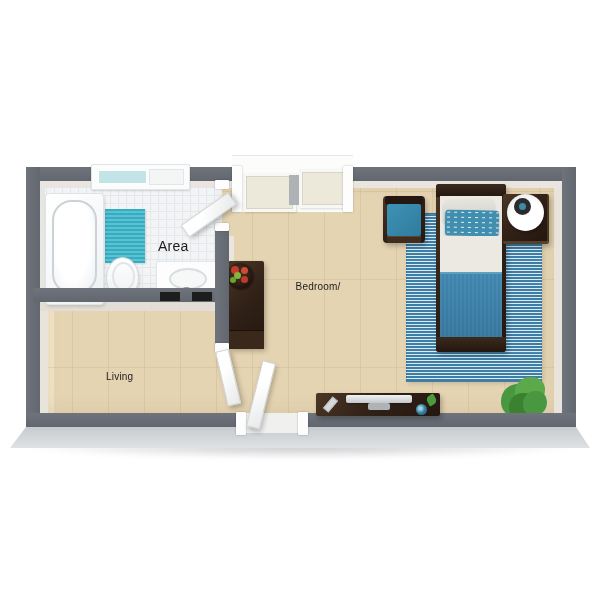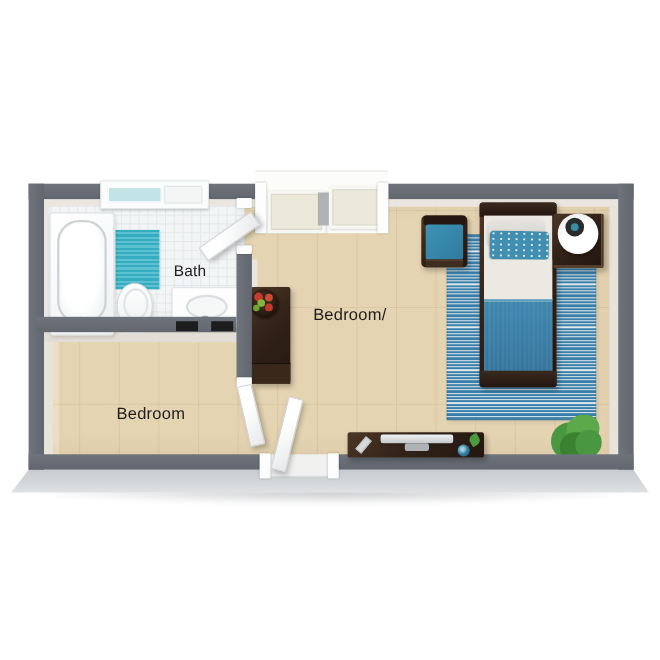--- a/index.html
+++ b/index.html
@@ -40,21 +40,21 @@
       box-shadow:1px 1px 2px rgba(0,0,0,.15);}
   .rug-area{position:absolute;z-index:3;border:1px solid rgba(0,0,0,.08);
       background:
       repeating-linear-gradient(180deg,rgba(255,255,255,.07) 0 1px,transparent 1px 23px),
       repeating-linear-gradient(180deg,var(--rug-blue) 0 2px,var(--rug-stripe) 2px 3px);
       box-shadow:2px 2px 4px rgba(0,0,0,.12);}
 
   
   .darkwood{background:linear-gradient(135deg,var(--dark-wood-light) 0%,var(--dark-wood) 45%,#241710 100%);
       box-shadow:2px 3px 5px rgba(0,0,0,.25);border-radius:2px;}
-  .room-label{position:absolute;z-index:8;color:var(--label);font-size:15px;line-height:15px;
+  .room-label{position:absolute;z-index:8;color:var(--label);font-size:10px;line-height:15px;
       letter-spacing:.2px;}
 
   
   .tub{position:absolute;z-index:4;border-radius:4px;border:1px solid #e0e4e6;
       background:linear-gradient(135deg,#ffffff 0%,#eef1f3 100%);box-shadow:1px 2px 3px rgba(0,0,0,.12);}
   .tub-basin{position:absolute;left:6px;top:6px;right:6px;bottom:10px;border-radius:20px;
       border:2px solid #ccd2d5;background:radial-gradient(ellipse at 45% 40%,#ffffff 55%,#e9edef 100%);}
   .fixture{position:absolute;z-index:4;}
   .white-box{background:#fdfdfd;border:1px solid #e2e6e8;border-radius:2px;
       box-shadow:1px 2px 3px rgba(0,0,0,.12);}
@@ -198,19 +198,19 @@
     <div class="slide-panel" style="left:11px;top:17px;width:47px;height:33px;"></div>
     <div class="abs" style="left:57px;top:19px;width:12px;height:30px;background:#aeb2b5;"></div>
     <div class="slide-panel" style="left:67px;top:13px;width:44px;height:33px;"></div>
     <div class="jamb" style="left:111px;top:10px;width:10px;height:46px;"></div>
   </div>
 
   <div class="leaf" style="left:170px;top:192px;width:56px;height:13px;transform-origin:right top;transform:rotate(-35deg);"></div>
   <div class="leaf" style="left:215px;top:352px;width:12px;height:54px;transform-origin:left top;transform:rotate(-13deg);"></div>
   <div class="leaf" style="left:246px;top:358px;width:12px;height:66px;transform-origin:left bottom;transform:rotate(14deg);"></div>
 
-  <div class="room-label" style="left:158px;top:239px;font-size:14px;">Bath</div>
-  <div class="room-label" style="left:106px;top:369px;">Bedroom</div>
+  <div class="room-label" style="left:158px;top:239px;font-size:14px;">Area</div>
+  <div class="room-label" style="left:106px;top:369px;">Living</div>
   <div class="room-label" style="left:252px;top:279px;width:132px;text-align:center;">
     <div>Bedroom/</div>
   </div>
 
 </div>
 
 </body></html>

